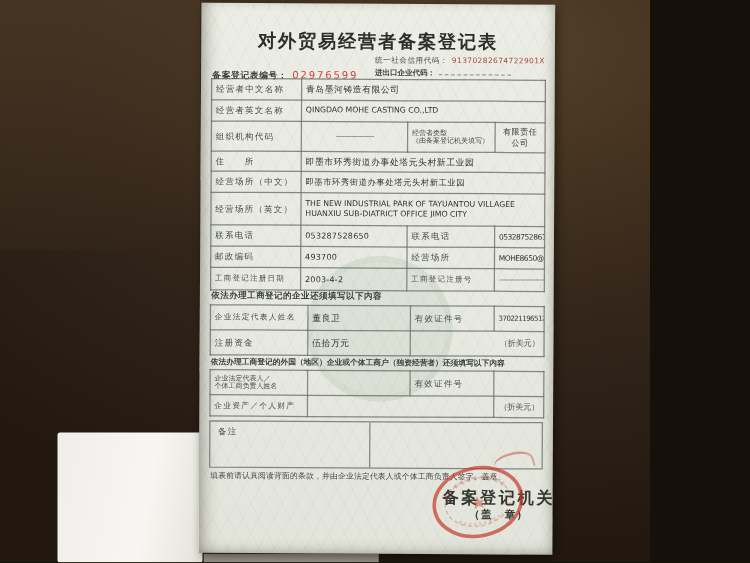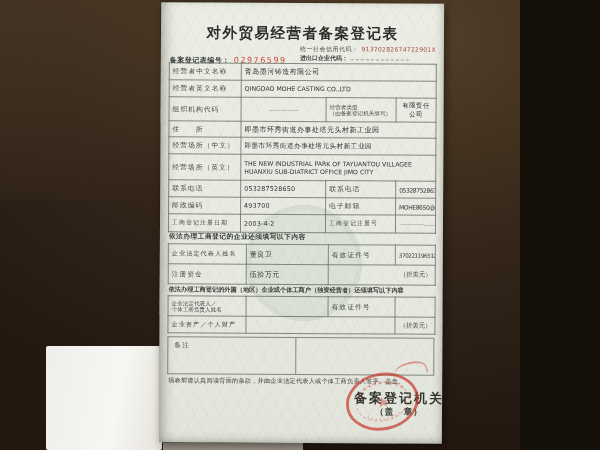--- a/index.html
+++ b/index.html
@@ -134,21 +134,21 @@
           </tr>
       <tr style="height:17px">
             <td class="lbl">联系电话</td>
             <td class="val num">053287528650</td>
             <td class="lbl">联系电话</td>
             <td class="val tiny">053287528619</td>
           </tr>
       <tr style="height:17px">
             <td class="lbl">邮政编码</td>
             <td class="val num">493700</td>
-            <td class="lbl">电子邮箱</td>
+            <td class="lbl">经营场所</td>
             <td class="val tiny">MOHE8650@126.COM</td>
           </tr>
       <tr style="height:18px">
             <td class="lbl" style="font-size:6px;">工商登记注册日期</td>
             <td class="val num">2003-4-2</td>
             <td class="lbl" style="font-size:6px;">工商登记注册号</td>
             <td class="dash">——————————</td>
           </tr>
     </tbody>
       </table>

